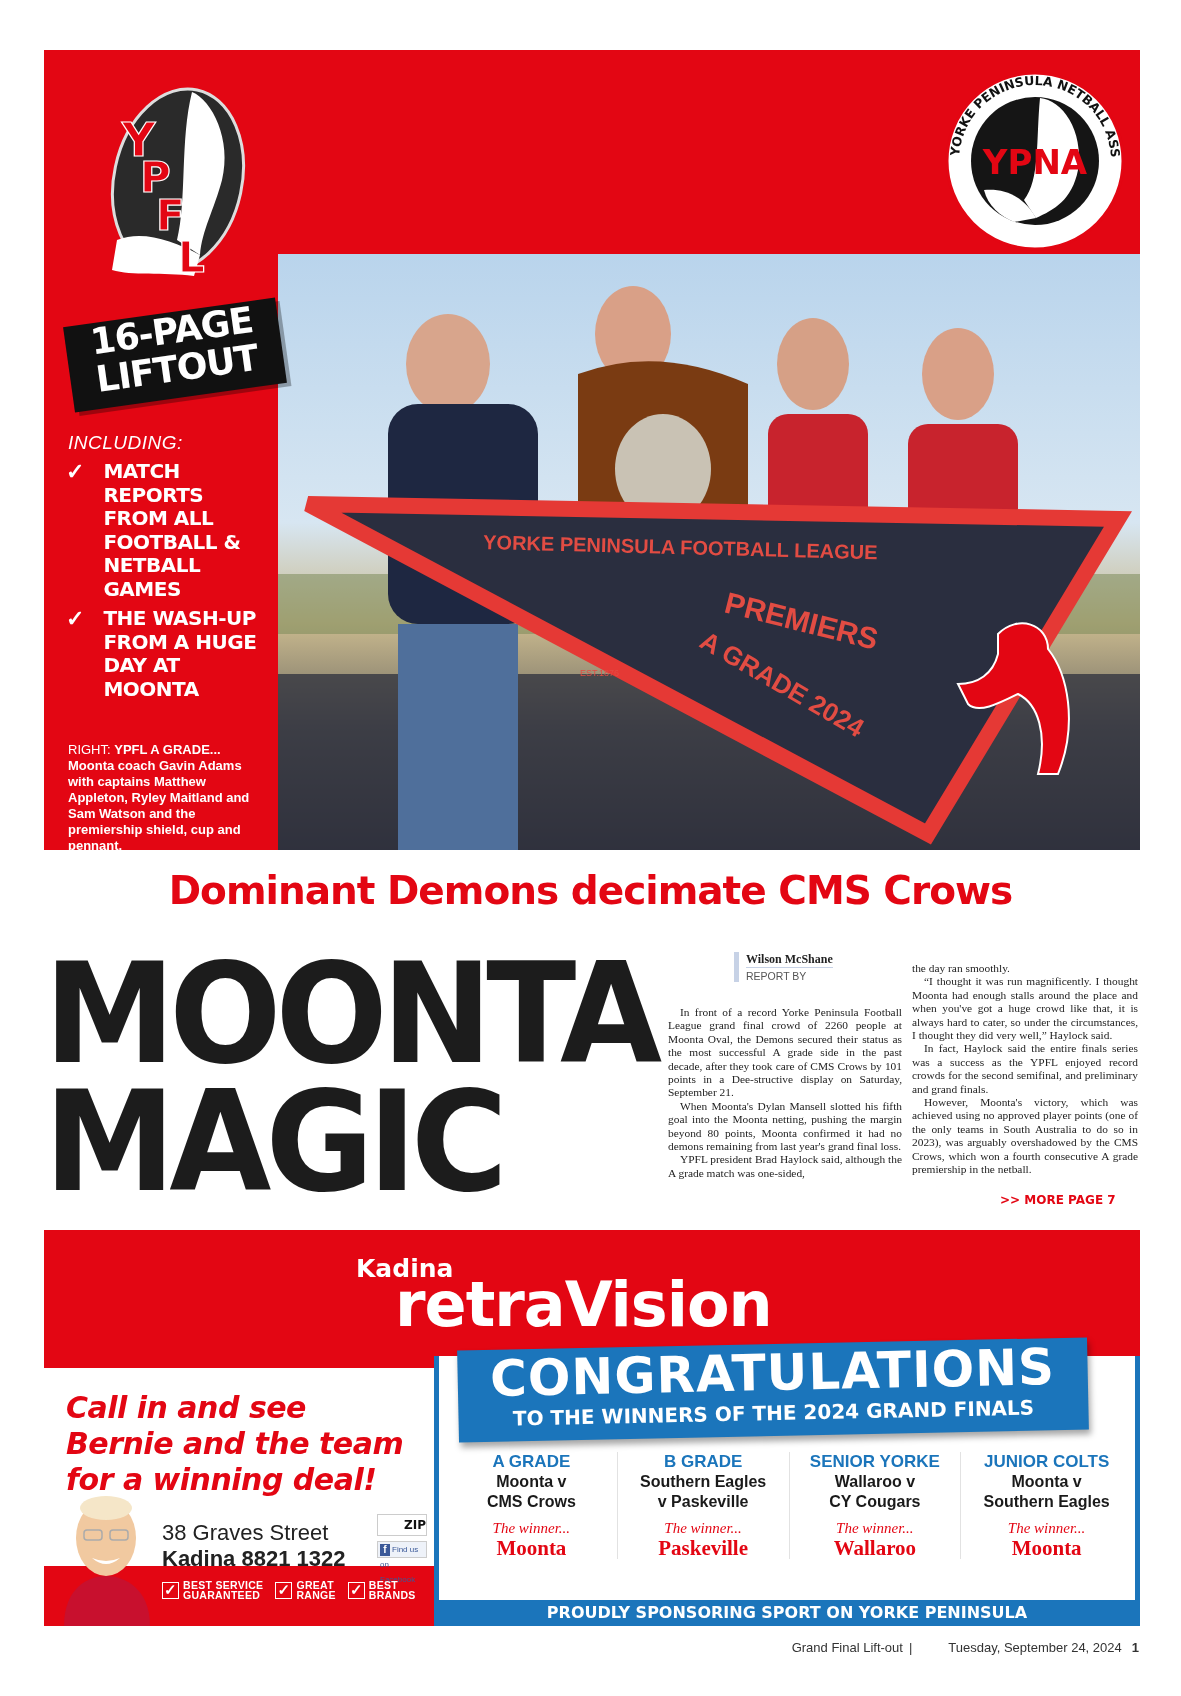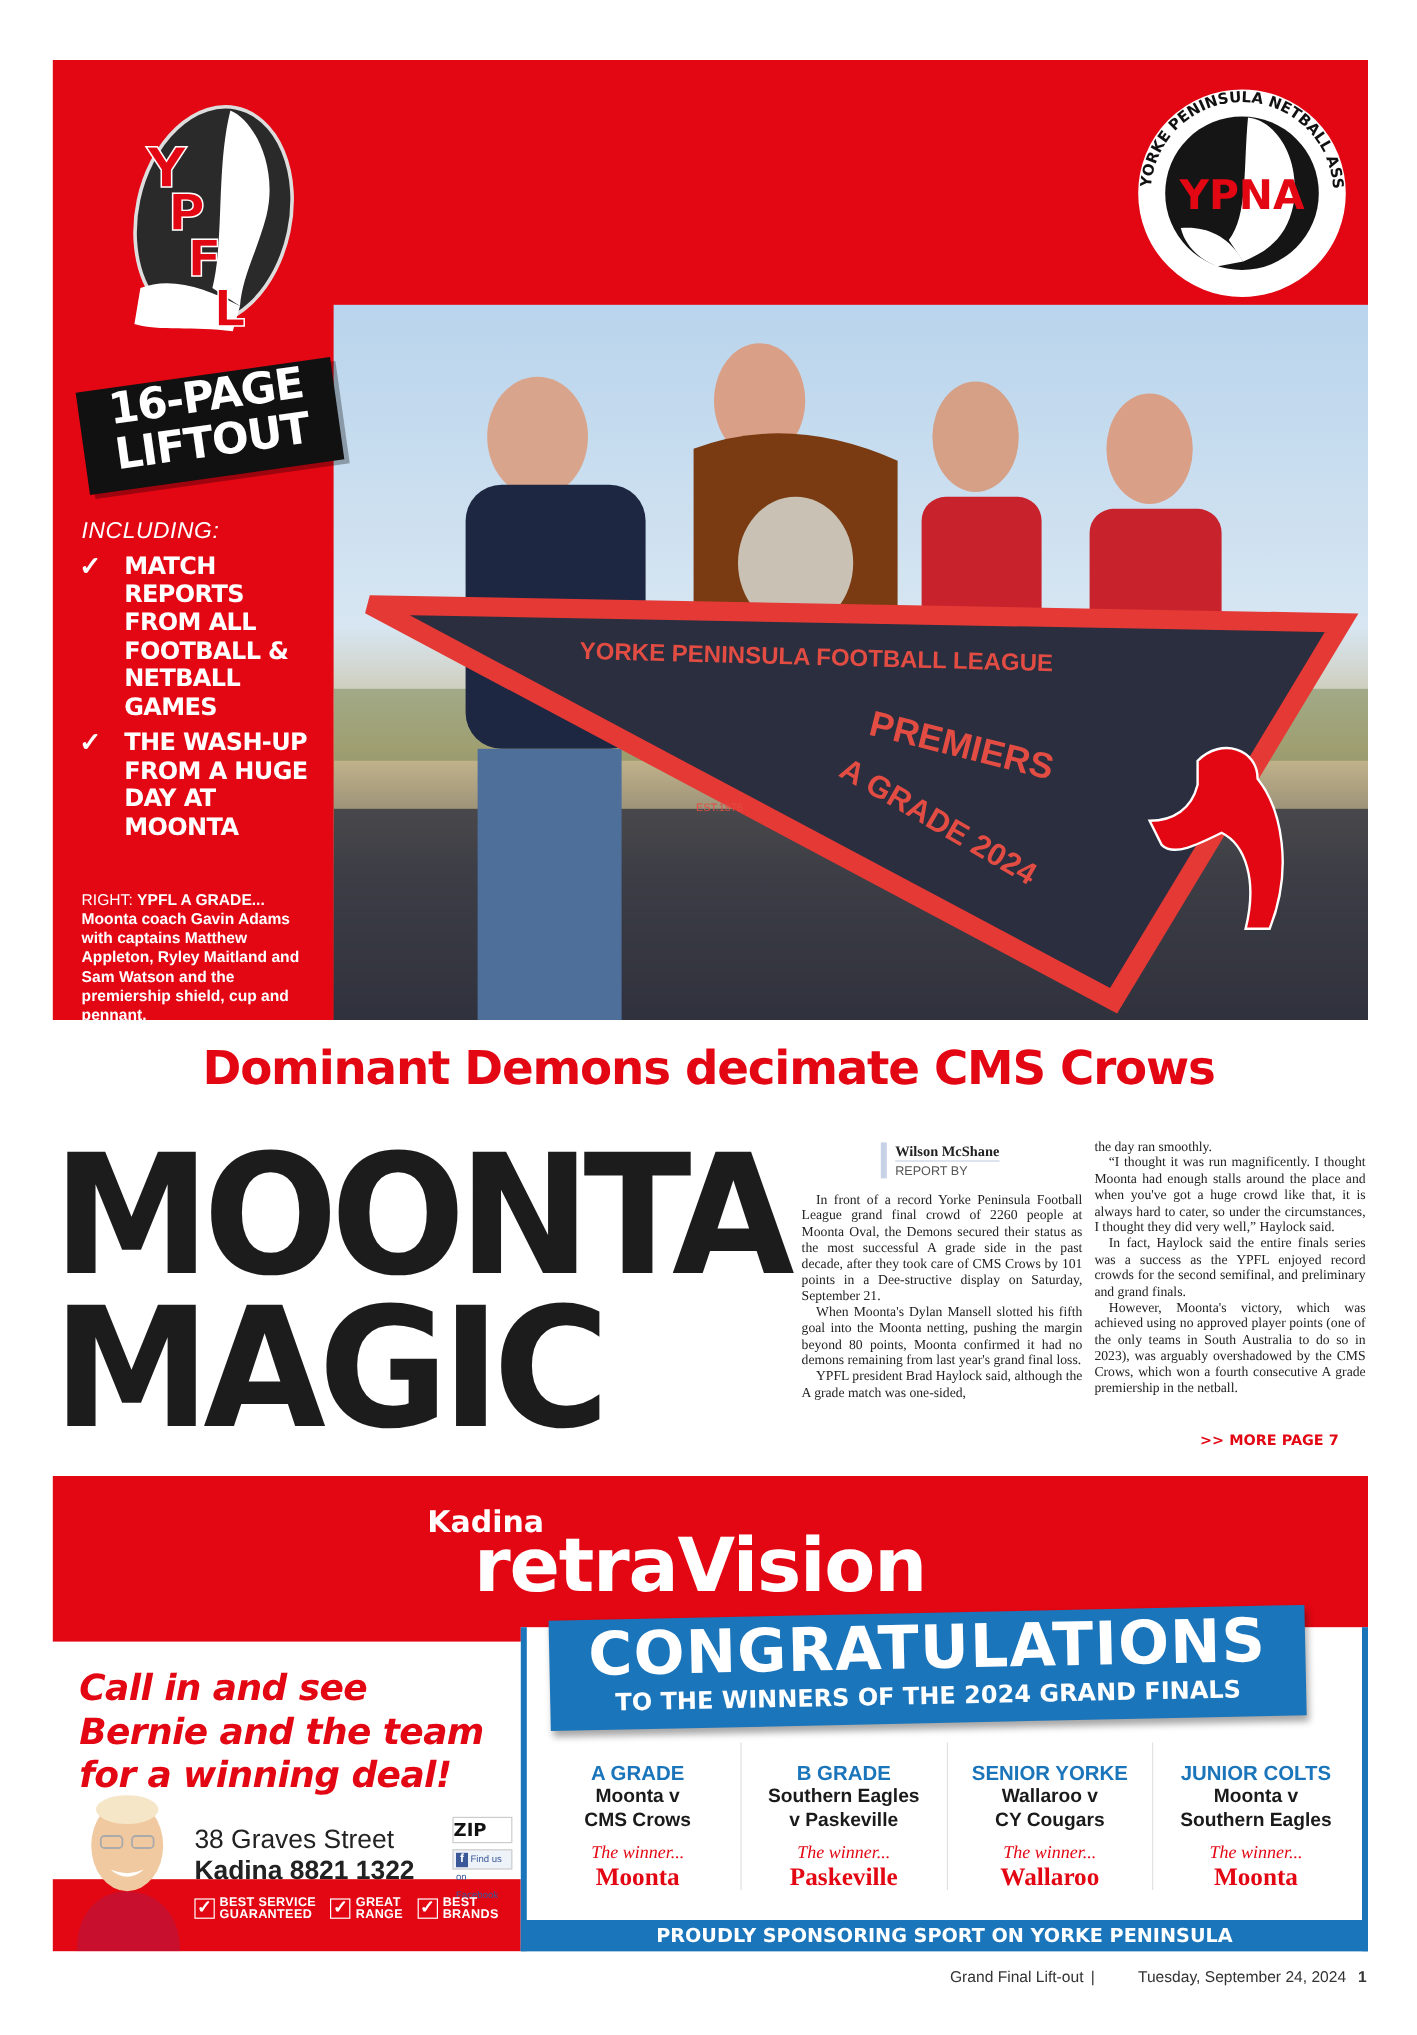--- a/index.html
+++ b/index.html
@@ -38,54 +38,54 @@
             font-family: "DejaVu Sans", sans-serif; font-weight: 700; font-size: 39px; letter-spacing: -1px; }
   .bigword { position: absolute; left: 44px; color: #1c1c1c; font-family: "DejaVu Sans", sans-serif;
              font-weight: 900; font-size: 132px; line-height: 1; letter-spacing: -6px; transform: scaleY(1.05); transform-origin: left top; }
   .bigword.w1 { top: 944px; }
   .bigword.w2 { top: 1072px; }
 
   .byline { position: absolute; left: 734px; top: 952px; border-left: 5px solid #c7d2e6; padding-left: 7px; }
   .byline .name { font-family: "Liberation Serif", serif; font-weight: 700; font-size: 12px; color: #222; border-bottom: 1px solid #c7d2e6; }
   .byline .role { font-size: 10.5px; color: #555; margin-top: 2px; }
 
-  .col { position: absolute; font-family: "Liberation Serif", serif; font-size: 11.4px; line-height: 13.4px; color: #222; text-align: justify; }
+  .col { position: absolute; font-family: "Liberation Serif", serif; font-size: 11.4px; line-height: 13.4px; color: #222; text-align: justify; margin-top: 12px; }
   .col p { text-indent: 12px; }
   .col p.noind { text-indent: 0; }
   .col1 { left: 668px; top: 994px; width: 234px; }
   .col2 { left: 912px; top: 950px; width: 226px; }
   .more { position: absolute; left: 1000px; top: 1193px; color: #e30613; font-weight: 700; font-size: 12px; font-family: "DejaVu Sans", sans-serif; }
 
   
   .ad-top { position: absolute; left: 44px; top: 1230px; width: 1096px; height: 138px; background: #e30613; }
   .kadina { position: absolute; left: 356px; top: 1254px; color: #fff; font-family: "DejaVu Sans", sans-serif; font-weight: 700; font-size: 25px; }
   .retra { position: absolute; left: 395px; top: 1268px; color: #fff; font-family: "DejaVu Sans", sans-serif; font-weight: 700; font-size: 62px; letter-spacing: -1px; }
   .ad-left-band { position: absolute; left: 44px; top: 1566px; width: 390px; height: 60px; background: #e30613; }
   .call { position: absolute; left: 66px; top: 1390px; color: #e30613; font-family: "DejaVu Sans", sans-serif; font-weight: 700; font-style: italic; font-size: 30px; line-height: 36px; letter-spacing: -0.5px; }
   .bernie { position: absolute; left: 58px; top: 1488px; width: 96px; height: 138px; }
   .addr1 { position: absolute; left: 162px; top: 1520px; font-size: 22px; color: #222; }
   .addr2 { position: absolute; left: 162px; top: 1546px; font-size: 22px; font-weight: 700; color: #222; }
   .zip { position: absolute; left: 377px; top: 1514px; width: 50px; height: 22px; border: 1px solid #ccc; background: #fff;
-         font-family: "DejaVu Sans", sans-serif; font-weight: 900; font-size: 15px; text-align: left; line-height: 20px; color: #111; }
+         font-family: "DejaVu Sans", sans-serif; font-weight: 900; font-size: 12px; text-align: right; line-height: 20px; color: #111; }
   .fb { position: absolute; left: 377px; top: 1541px; width: 50px; height: 17px; border: 1px solid #ccc; background: #eef2f9;
         font-size: 8px; color: #3b5998; line-height: 15px; padding-left: 2px; }
   .fb b { display: inline-block; width: 10px; height: 12px; background: #3b5998; color: #fff; font-size: 10px; line-height: 12px; text-align: center; margin-right: 2px; vertical-align: middle; }
   .badges { position: absolute; left: 162px; top: 1580px; display: flex; gap: 12px; }
   .badge { display: flex; align-items: center; gap: 4px; color: #fff; font-size: 10.5px; font-weight: 700; line-height: 10px; letter-spacing: 0.3px; }
   .badge .box { width: 17px; height: 17px; border: 1.5px solid #fff; font-size: 15px; line-height: 14px; text-align: center; }
 
   .congrats-frame { position: absolute; left: 434px; top: 1356px; width: 706px; height: 270px; border: 5px solid #1b75bb; border-top: none; background: #fff; }
   .congrats-banner { position: absolute; left: 458px; top: 1344px; width: 630px; height: 92px; background: #1b75bb;
                      transform: rotate(-1.2deg); box-shadow: 2px 5px 6px rgba(0,0,0,0.35); text-align: center; color: #fff; }
   .congrats-banner .big { font-family: "DejaVu Sans", sans-serif; font-weight: 700; font-size: 50px; line-height: 58px; letter-spacing: 1px; }
   .congrats-banner .sub { font-family: "DejaVu Sans", sans-serif; font-weight: 700; font-size: 20px; line-height: 22px; }
   .grades { position: absolute; left: 446px; top: 1452px; width: 686px; display: flex; }
   .grade { flex: 1; text-align: center; border-right: 1px solid #e2e2e2; }
   .grade:last-child { border-right: none; }
-  .grade .gname { color: #1b75bb; font-weight: 700; font-size: 17px; line-height: 20px; margin-top: 16px; }
+  .grade .gname { color: #1b75bb; font-weight: 700; font-size: 17px; line-height: 20px; }
   .grade .match { color: #1a1a1a; font-weight: 700; font-size: 16px; line-height: 20px; }
   .grade .tw { color: #e30613; font-family: "Liberation Serif", serif; font-style: italic; font-size: 15px; margin-top: 8px; }
   .grade .winner { color: #e30613; font-family: "Liberation Serif", serif; font-weight: 700; font-size: 21px; line-height: 22px; }
   .sponsor { position: absolute; left: 434px; top: 1600px; width: 706px; height: 26px; background: #1b75bb; color: #fff; text-align: center;
              font-family: "DejaVu Sans", sans-serif; font-weight: 700; font-size: 16px; line-height: 26px; }
 
   .footer { position: absolute; right: 42px; top: 1640px; font-size: 13px; color: #333; }
   .footer .sep { margin: 0 6px; }
   .footer .date { font-weight: 400; margin-left: 30px; }
   .footer .pg { font-weight: 700; margin-left: 10px; }

